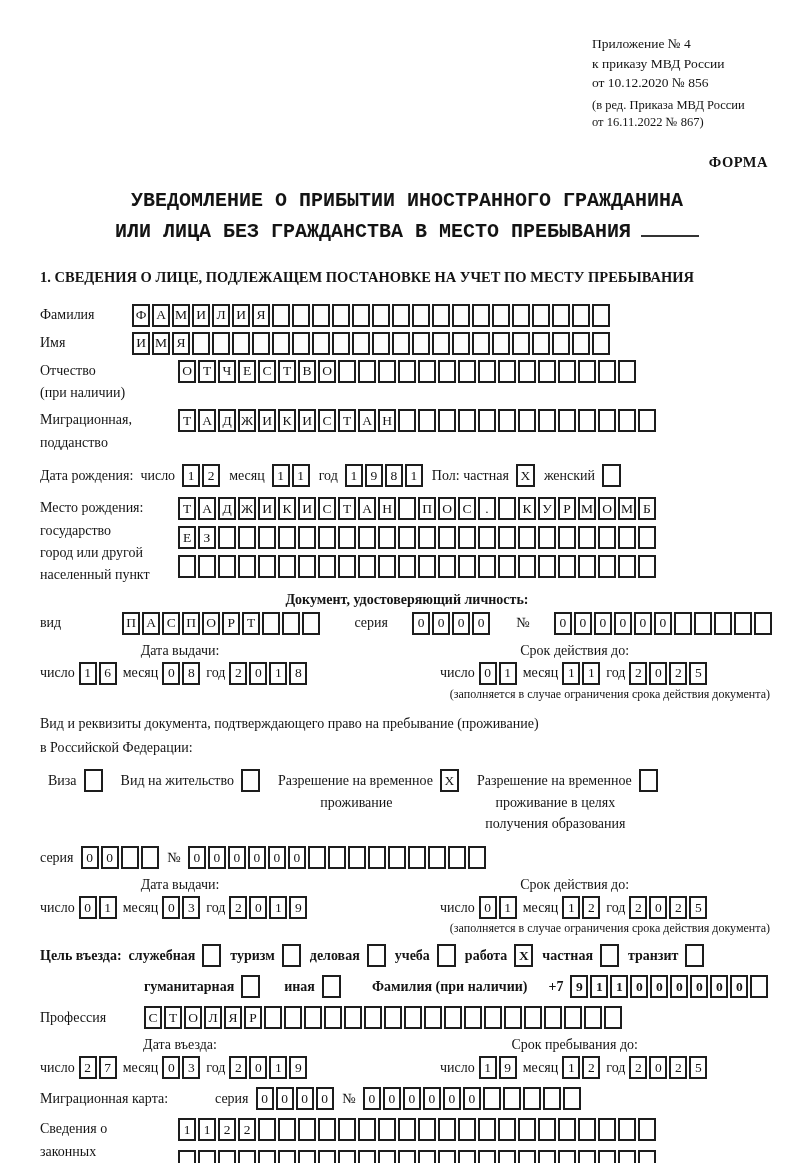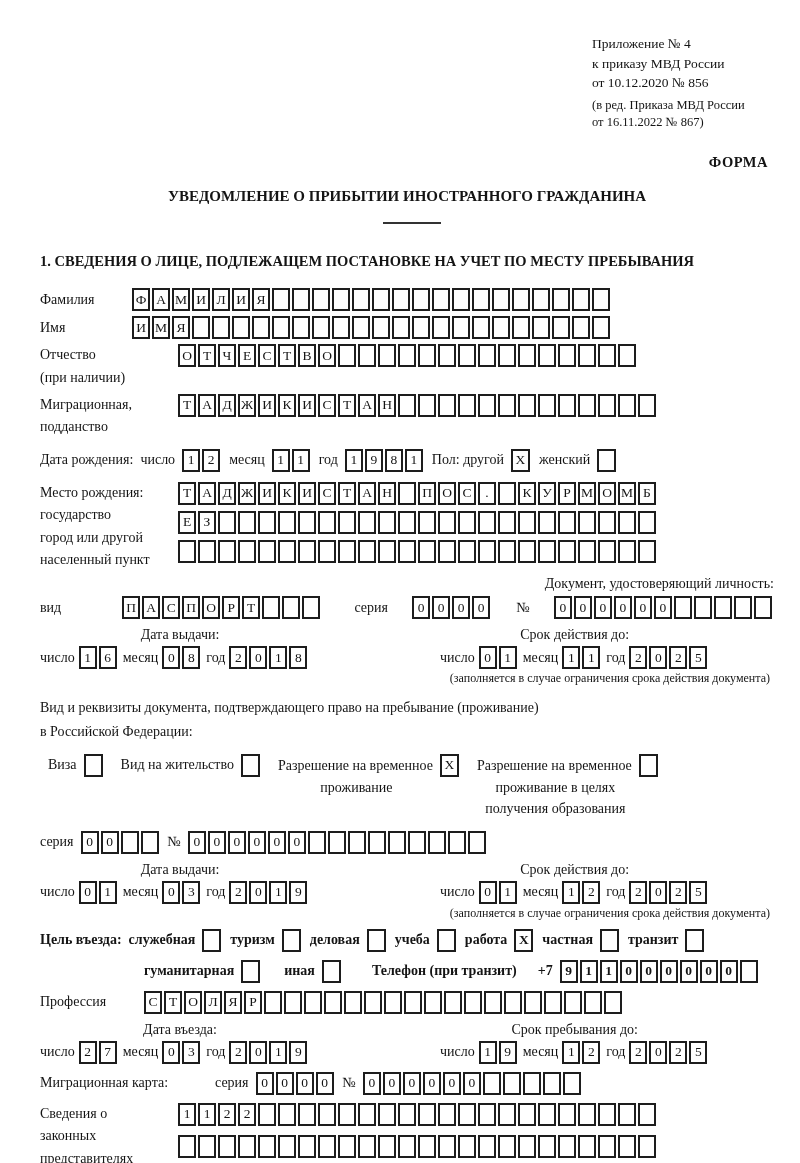--- a/index.html
+++ b/index.html
@@ -26,26 +26,26 @@
   .row-top { align-items:flex-start; }
   .lbl { flex:none; }
   .w92 { width:92px; }
   .w138 { width:138px; }
   .lbl-col span { display:block; line-height:1.6; }
 
   .hdr-block { margin-left:552px; width:210px; line-height:1.45; font-size:13.5px; }
   .hdr-block .sub { font-size:12.5px; margin-top:4px; line-height:1.4; }
   .forma { text-align:right; font-weight:bold; font-size:14.5px; margin:22px 6px 14px 0; letter-spacing:.5px; }
 
-  .title { text-align:center; font-weight:bold; font-size:15px; line-height:1.55; margin:4px 0 16px 0; }
+  .title { text-align:center; font-weight:bold; font-size:20px; line-height:1.55; margin:4px 0 16px 0;font-family:Liberation Mono, monospace; }
   .title .blank { display:inline-block; width:58px; border-bottom:2px solid #333; height:14px; margin-left:10px; }
 
   .sect { font-weight:bold; font-size:14.5px; margin:22px 0 18px 0; }
 
-  .center-bold { text-align:right; font-weight:normal; margin:2px 0 4px 0; }
+  .center-bold { text-align:center; font-weight:bold; margin:2px 0 4px 0; }
 
   .dates-pair { display:flex; margin:8px 0 2px 0;gap:40px; }
   .dg-title { text-align:center; margin-bottom:3px; }
   .dg-line { display:flex; align-items:center; gap:4px; }
   .fine { font-size:12px; }
   .note-right { text-align:right; margin:1px 4px 8px 0; }
 
   .chk-row { display:flex; align-items:flex-start; gap:16px; margin:10px 0 12px 8px; }
   .chk-col { text-align:center; line-height:1.5; }
   .chk-line { display:flex; align-items:center; gap:7px; }
@@ -67,21 +67,21 @@
     <div>от 10.12.2020 № 856</div>
     <div class="sub">
       <div>(в ред. Приказа МВД России</div>
       <div>от 16.11.2022 № 867)</div>
     </div>
   </div>
   <div class="forma">ФОРМА</div>
 
   <div class="title">
     <div>УВЕДОМЛЕНИЕ О ПРИБЫТИИ ИНОСТРАННОГО ГРАЖДАНИНА</div>
-    <div><span class="blank"></span></div>
+    <div><span>ИЛИ ЛИЦА БЕЗ ГРАЖДАНСТВА В МЕСТО ПРЕБЫВАНИЯ</span><span class="blank"></span></div>
   </div>
 
   <div class="sect">1. СВЕДЕНИЯ О ЛИЦЕ, ПОДЛЕЖАЩЕМ ПОСТАНОВКЕ НА УЧЕТ ПО МЕСТУ ПРЕБЫВАНИЯ</div>
 
   <div class="row">
     <span class="lbl w92">Фамилия</span>
     <span class="cells">
         <span class="cell">Ф</span>
         <span class="cell">А</span>
         <span class="cell">М</span>
@@ -216,21 +216,21 @@
         <span class="cell">1</span>
         <span class="cell">1</span>
       </span>
     <span>год</span>
     <span class="cells">
         <span class="cell">1</span>
         <span class="cell">9</span>
         <span class="cell">8</span>
         <span class="cell">1</span>
       </span>
-    <span>Пол: другой</span>
+    <span>Пол: частная</span>
     <span class="cells checkbox">
         <span class="cell">X</span>
       </span>
     <span>женский</span>
     <span class="cells checkbox">
         <span class="cell"></span>
       </span>
   </div>
 
   <div class="row row-top mt10">
@@ -555,21 +555,21 @@
   </div>
   <div class="purpose-line indent104">
     <span>гуманитарная</span>
     <span class="cells checkbox">
         <span class="cell"></span>
       </span>
     <span style="margin-left:15px;">иная</span>
     <span class="cells checkbox">
         <span class="cell"></span>
       </span>
-    <span style="margin-left:22px;">Телефон (при транзит)</span>
+    <span style="margin-left:22px;">Фамилия (при наличии)</span>
     <span style="margin-left:14px;">+7</span>
     <span class="cells">
         <span class="cell">9</span>
         <span class="cell">1</span>
         <span class="cell">1</span>
         <span class="cell">0</span>
         <span class="cell">0</span>
         <span class="cell">0</span>
         <span class="cell">0</span>
         <span class="cell">0</span>

